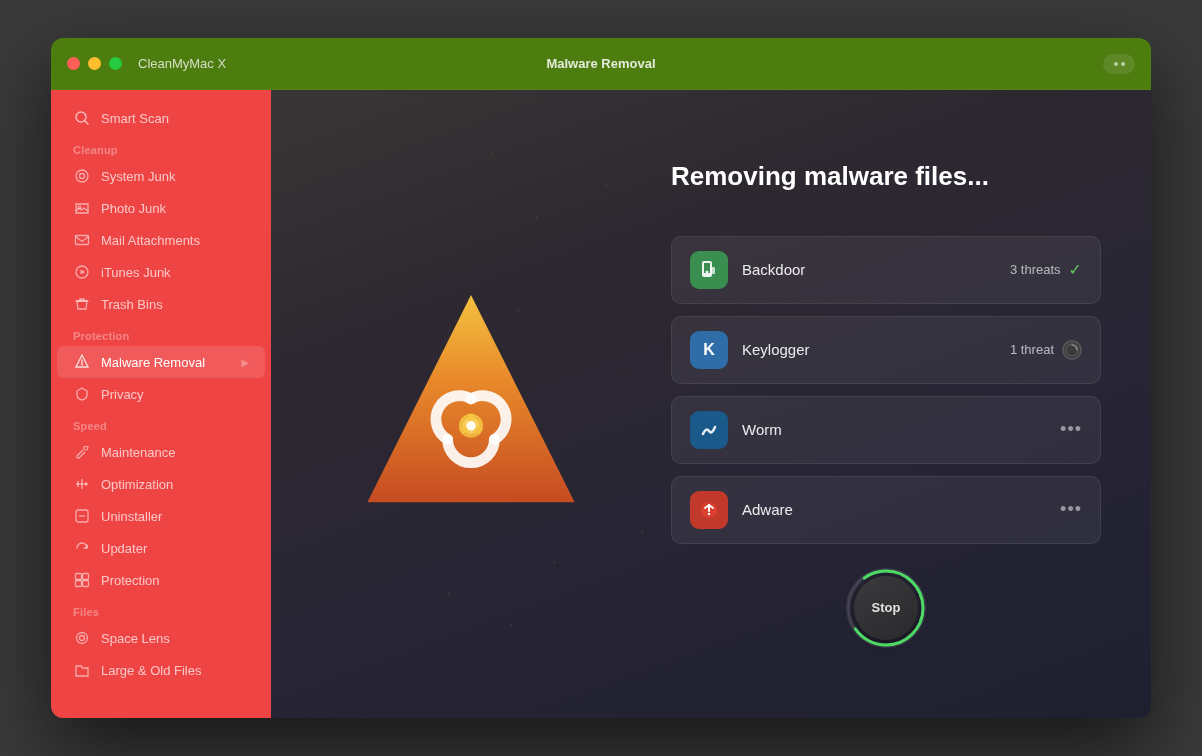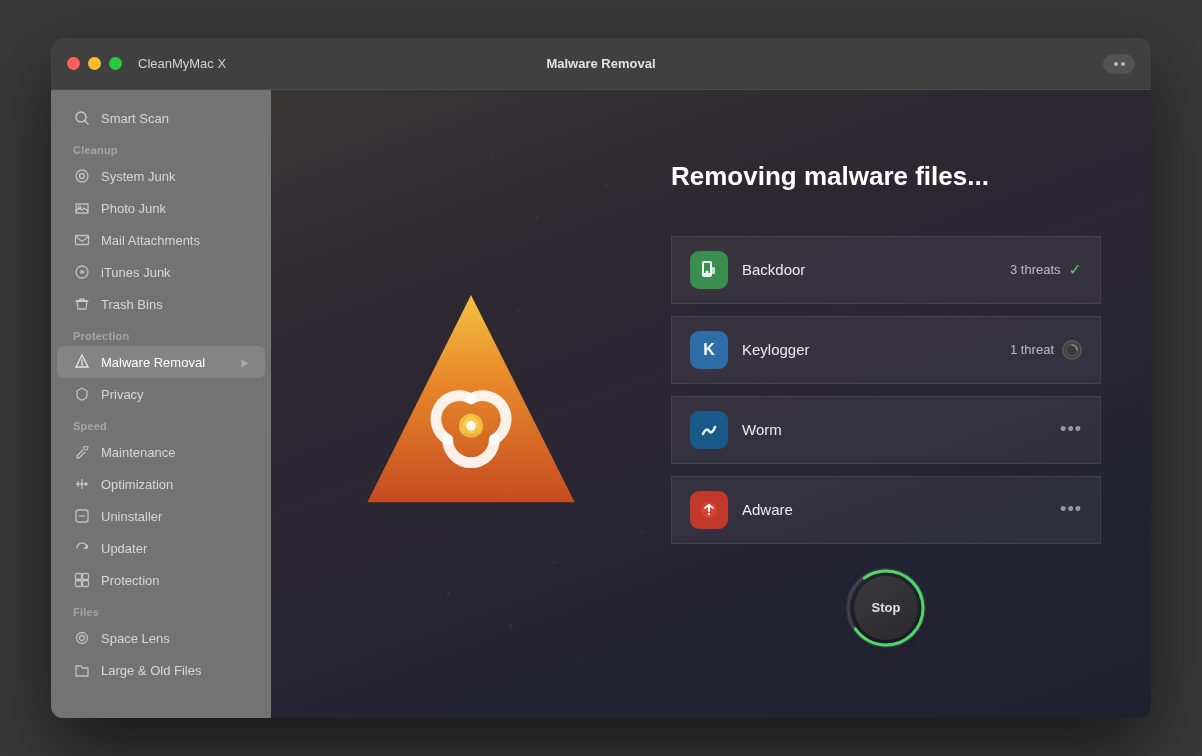--- a/index.html
+++ b/index.html
@@ -20,21 +20,21 @@
       border-radius: 12px;
       overflow: hidden;
       display: flex;
       flex-direction: column;
       box-shadow: 0 30px 80px rgba(0,0,0,0.6);
     }
 
     
     .title-bar {
       height: 52px;
-      background: #404040;
+      background: #4d7c0f;
       display: flex;
       align-items: center;
       padding: 0 16px;
       border-bottom: 1px solid rgba(255,255,255,0.06);
       flex-shrink: 0;
       position: relative;
       text-align: center;
     }
 
     .traffic-lights {
@@ -95,21 +95,21 @@
     
     .main-content {
       display: flex;
       flex: 1;
       overflow: hidden;
     }
 
     
     .sidebar {
       width: 220px;
-      background: #737373;
+      background: #ef4444;
       padding: 12px 0;
       overflow-y: auto;
       flex-shrink: 0;
     }
 
     .sidebar-item {
       display: flex;
       align-items: center;
       gap: 10px;
       padding: 7px 16px;
@@ -221,21 +221,21 @@
       gap: 12px;
       flex: 1;
     }
 
     .threat-row {
       display: flex;
       align-items: center;
       gap: 14px;
       padding: 14px 18px;
       background: rgba(255,255,255,0.06);
-      border-radius: 0;
+      border-radius: 10px;
       border: 1px solid rgba(255,255,255,0.08);
     }
 
     .threat-icon {
       width: 38px;
       height: 38px;
       border-radius: 9px;
       display: flex;
       align-items: center;
       justify-content: center;

